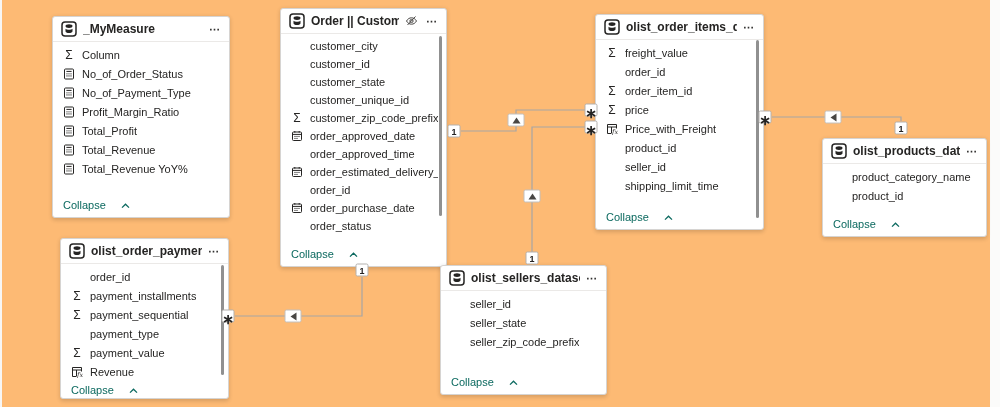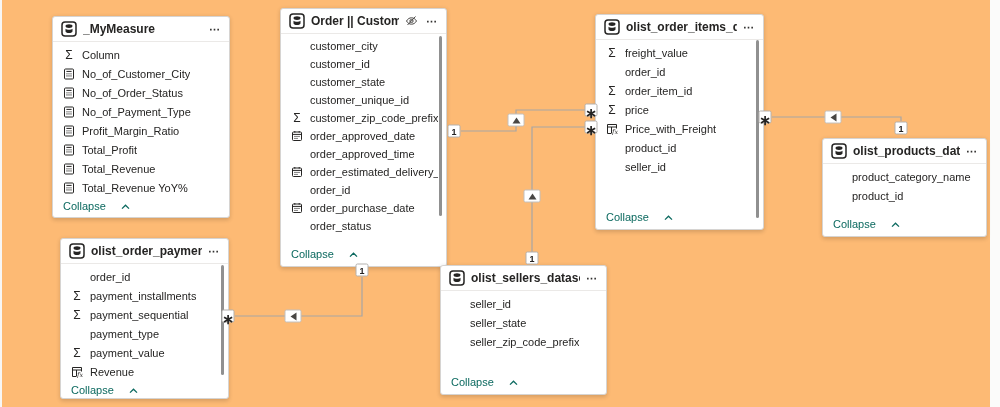--- a/index.html
+++ b/index.html
@@ -70,37 +70,20 @@
               <g fill="#252423">
                 <circle cx="4" cy="5.8" r=".65"></circle>
                 <circle cx="6" cy="5.8" r=".65"></circle>
                 <circle cx="8" cy="5.8" r=".65"></circle>
                 <circle cx="4" cy="7.9" r=".65"></circle>
                 <circle cx="6" cy="7.9" r=".65"></circle>
                 <circle cx="8" cy="7.9" r=".65"></circle>
               </g>
             </svg>
           </span>
-          <span class="f-label">No_of_Customer_City</span>
-        </div>
-        <div class="field-row">
-          <span class="f-icon">
-            <svg width="12" height="12" viewBox="0 0 12 12">
-              <rect x="1.5" y="1" width="9" height="10" rx="1" fill="none" stroke="#252423"></rect>
-              <line x1="3.4" y1="3.4" x2="8.6" y2="3.4" stroke="#252423"></line>
-              <g fill="#252423">
-                <circle cx="4" cy="5.8" r=".65"></circle>
-                <circle cx="6" cy="5.8" r=".65"></circle>
-                <circle cx="8" cy="5.8" r=".65"></circle>
-                <circle cx="4" cy="7.9" r=".65"></circle>
-                <circle cx="6" cy="7.9" r=".65"></circle>
-                <circle cx="8" cy="7.9" r=".65"></circle>
-              </g>
-            </svg>
-          </span>
           <span class="f-label">No_of_Order_Status</span>
         </div>
         <div class="field-row">
           <span class="f-icon">
             <svg width="12" height="12" viewBox="0 0 12 12">
               <rect x="1.5" y="1" width="9" height="10" rx="1" fill="none" stroke="#252423"></rect>
               <line x1="3.4" y1="3.4" x2="8.6" y2="3.4" stroke="#252423"></line>
               <g fill="#252423">
                 <circle cx="4" cy="5.8" r=".65"></circle>
                 <circle cx="6" cy="5.8" r=".65"></circle>
@@ -353,20 +336,24 @@
           <span class="f-label">Price_with_Freight</span>
         </div>
         <div class="field-row">
           <span class="f-icon"></span>
           <span class="f-label">product_id</span>
         </div>
         <div class="field-row">
           <span class="f-icon"></span>
           <span class="f-label">seller_id</span>
         </div>
+        <div class="field-row">
+          <span class="f-icon"></span>
+          <span class="f-label">shipping_limit_time</span>
+        </div>
       </div>
       <div class="collapse">
         <span>Collapse</span>
         <span><svg width="9" height="6" viewBox="0 0 9 6">
             <polyline points="1,4.6 4.5,1.2 8,4.6" fill="none" stroke="#0b695f" stroke-width="1.3"></polyline>
           </svg></span>
       </div>
     </div>
     <div class="scroll-thumb" style="left: 756px; top: 40px; height: 178px;"></div>
     <div class="card" style="left: 822px; top: 138px; width: 163px; height: 97px; --rowh: 19px;">

